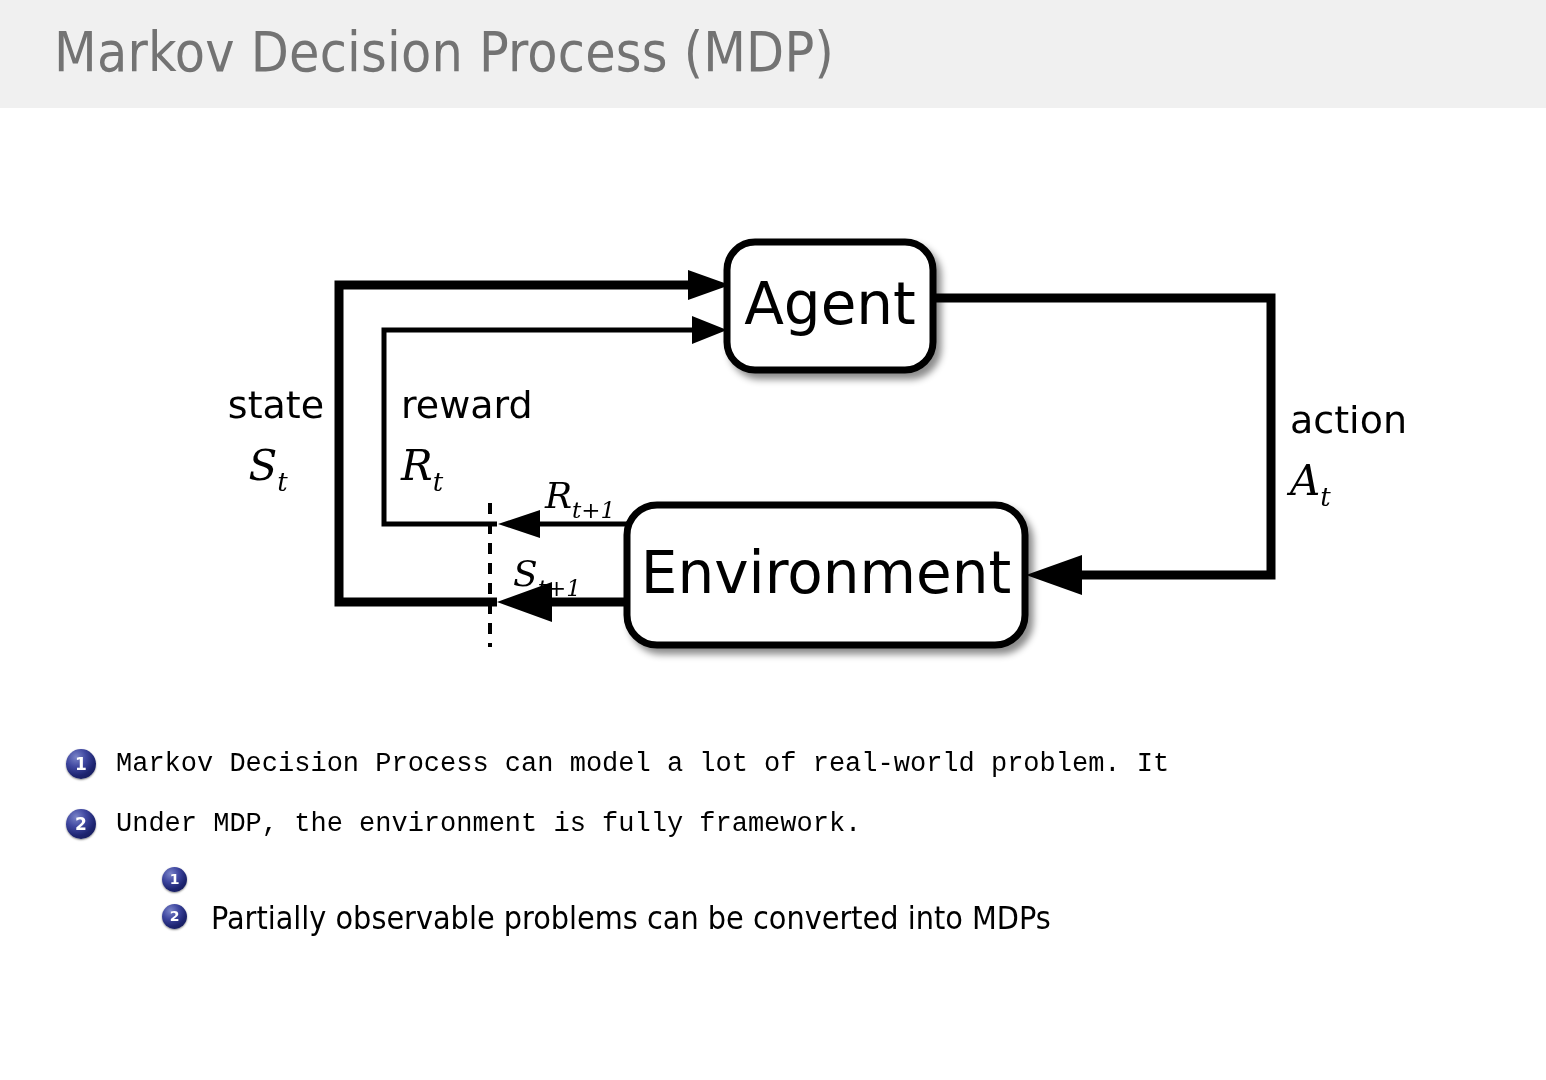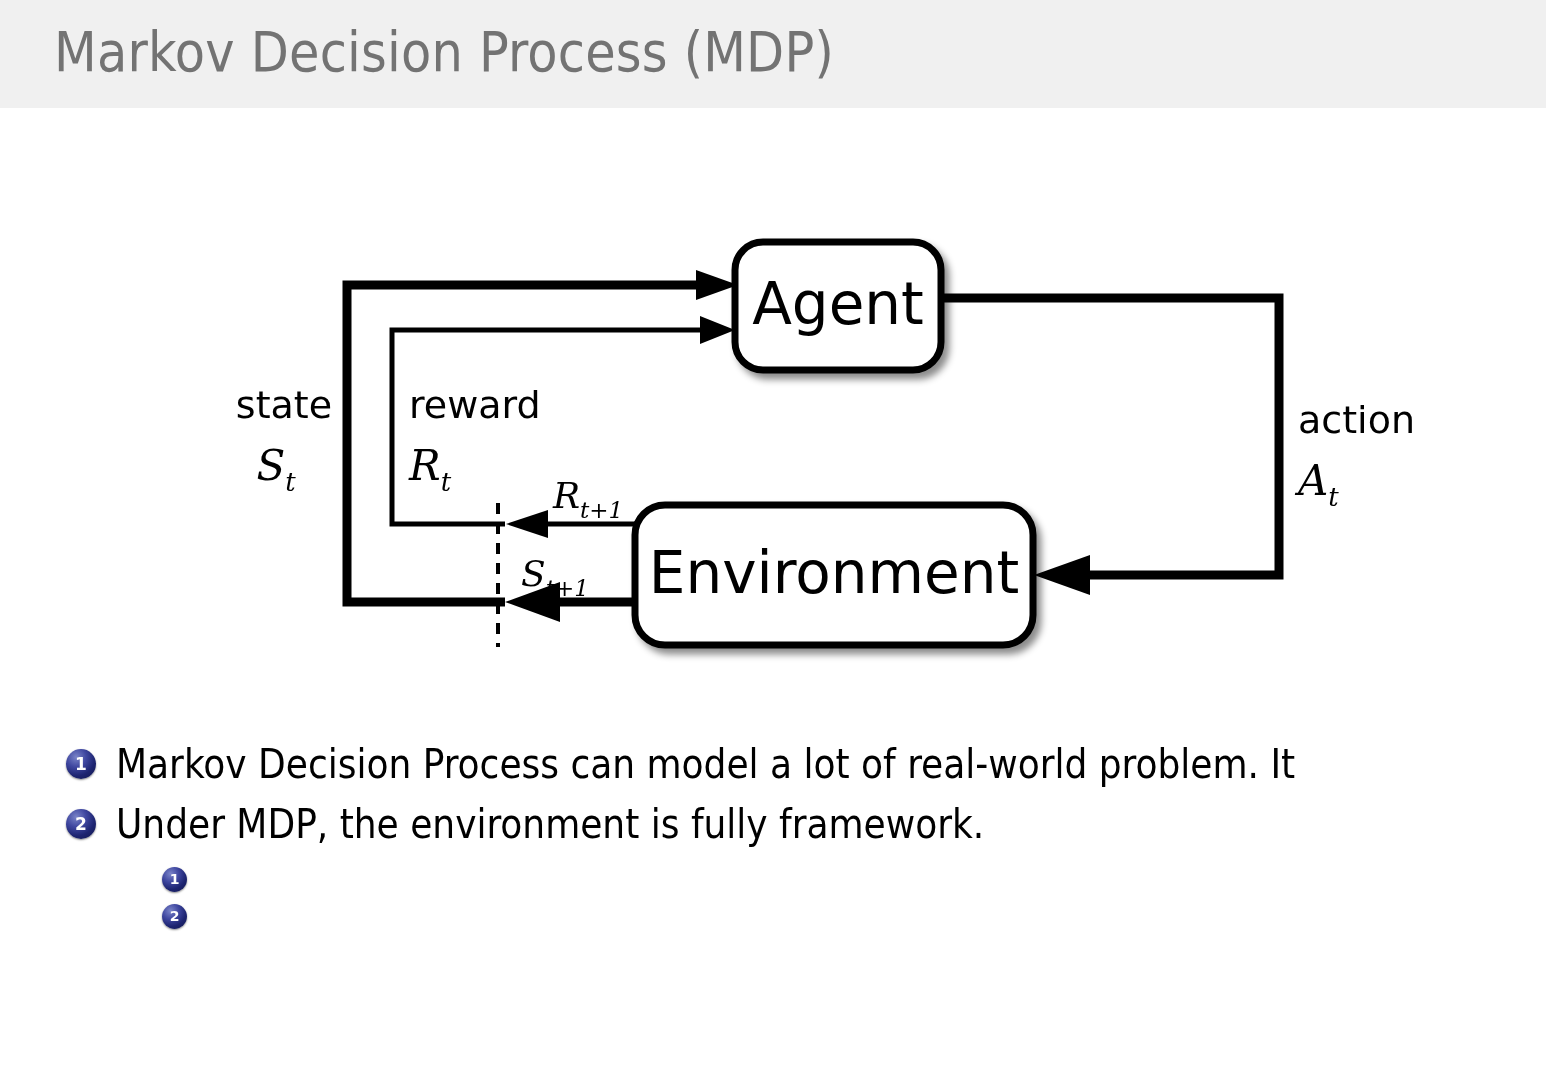--- a/index.html
+++ b/index.html
@@ -35,21 +35,21 @@
     letter-spacing: 0.2px;
     color: #737373;
     white-space: nowrap;
     font-family: "DejaVu Sans Condensed", "Liberation Sans Narrow", "DejaVu Sans", sans-serif;
     margin-left: 26px;
   }
 
   
   .diagram-wrap {
     position: absolute;
-    left: 8px;
+    left: 0;
     top: 120px;
     width: 1408px;
     height: 580px;
   }
   .diagram-svg {
     display: block;
   }
 
   
   .bullet-list {
@@ -98,25 +98,26 @@
     font-size: 14px;
     margin-top: 12px;
   }
 
   .bullet-text {
     flex: 1 1 auto;
     padding-left: 20px;
     font-family: "DejaVu Sans Condensed", "Liberation Sans Narrow", "DejaVu Sans", sans-serif;
   }
   .lvl1 .bullet-text {
-    font-size: 40px;
+    font-size: 27px;
     line-height: 58px;
     padding-right: 44px;
     text-align: justify;
     text-justify: inter-word;
+    font-family: Liberation Mono, monospace;
   }
   .lvl1 .bullet-text .last-line {
     text-align: left;
   }
   .lvl2 .bullet-text {
     font-size: 32px;
     line-height: 52px;
     padding-left: 24px;
   }
 
@@ -212,15 +213,18 @@
       <div class="last-line">Under MDP, the environment is fully framework.</div>
     </div>
   </div>
 
   <div class="bullet-row lvl2">
     <div class="badge badge-2">1</div>
   </div>
 
   <div class="bullet-row lvl2">
     <div class="badge badge-2">2</div>
+    <div class="bullet-text">
+      <div class="nowrap">Partially observable problems can be converted into MDPs</div>
+    </div>
   </div>
 
 </div>
 
 </body></html>

